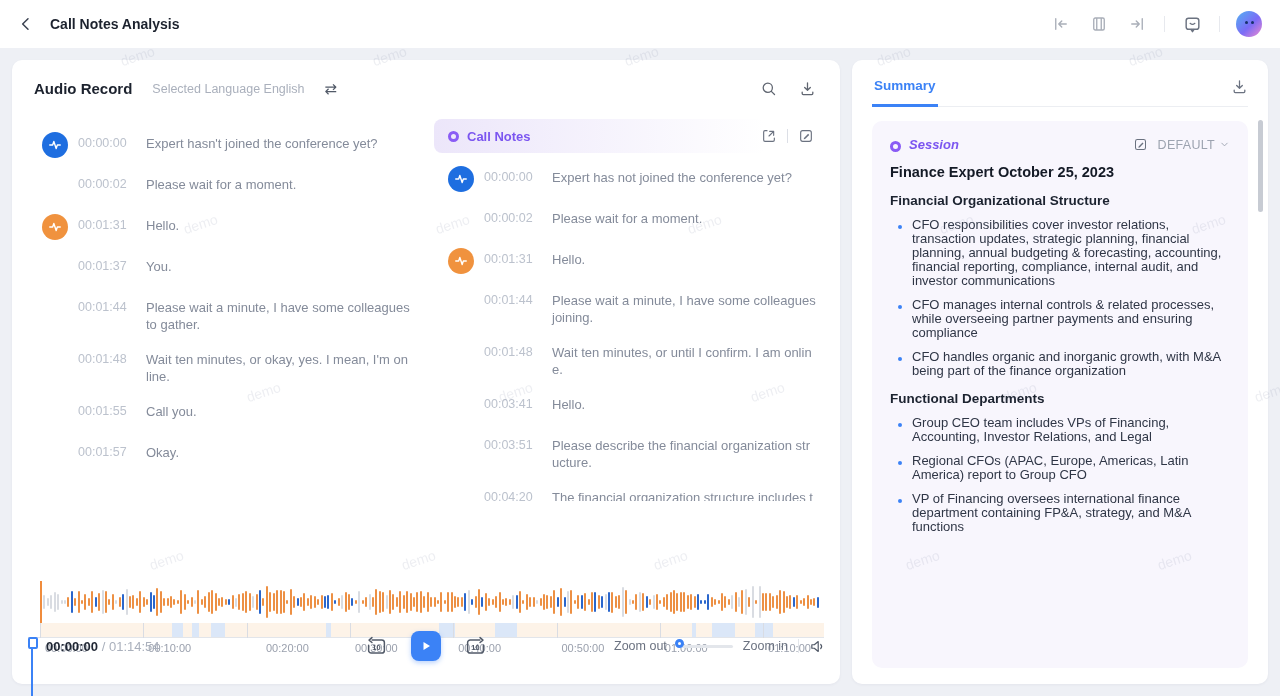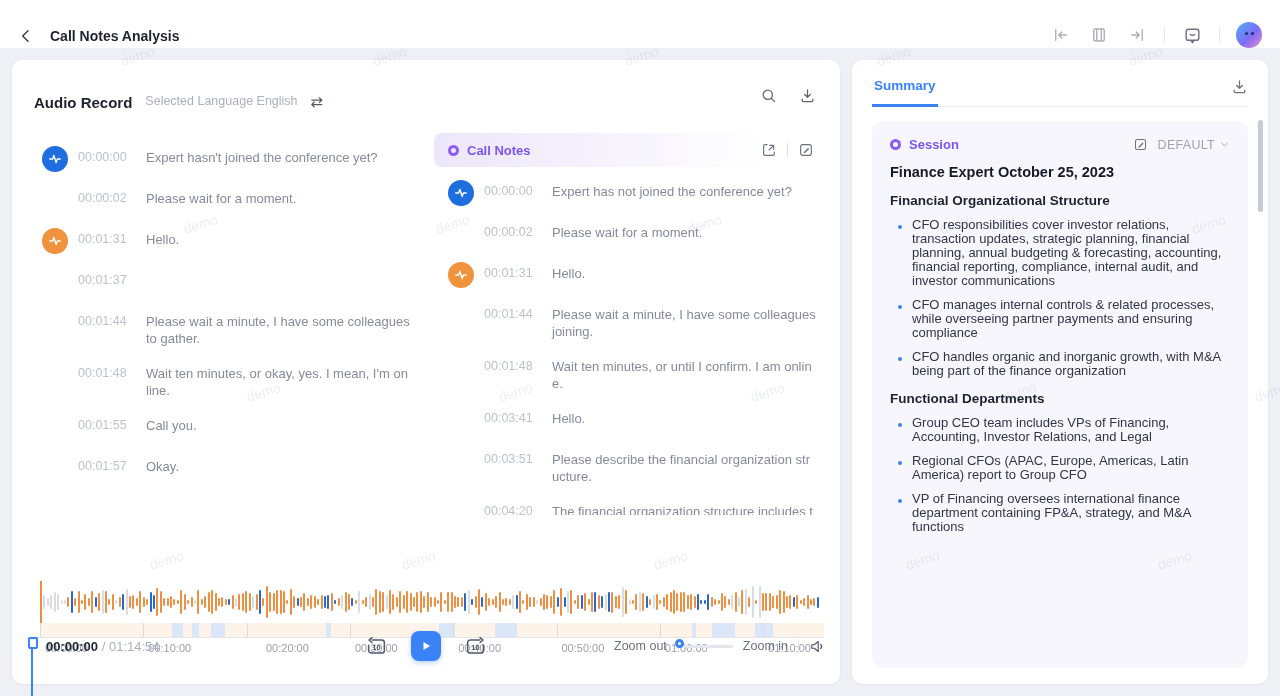--- a/index.html
+++ b/index.html
@@ -1,37 +1,37 @@
 <!DOCTYPE html>
 <html><head>
 <meta charset="utf-8">
 <style>
   * { margin:0; padding:0; box-sizing:border-box; }
   html,body { width:1280px; height:696px; overflow:hidden; font-family:"Liberation Sans", sans-serif; background:#eef0f5; position:relative; }
 
   
-  .topbar { position:absolute; left:0; top:0; width:1280px; height:48px; background:#ffffff; display:flex; align-items:flex-end; justify-content:space-between; padding:0 18px 0 14px; z-index:3; }
+  .topbar { position:absolute; left:0; top:0; width:1280px; height:48px; background:#ffffff; display:flex; align-items:center; justify-content:space-between; padding:0 18px 0 14px; z-index:3; }
   .topbar-left { display:flex; align-items:center; gap:12px; }
   .back-btn { width:24px; height:24px; display:flex; align-items:center; justify-content:center; cursor:pointer; color:#3a4150; }
   .topbar-title { font-size:14px; font-weight:700; color:#1c222e; }
   .topbar-right { display:flex; align-items:center; gap:16px; }
   .tb-icon { width:22px; height:22px; display:flex; align-items:center; justify-content:center; color:#a9aeb8; cursor:pointer; }
   .tb-sep { width:1px; height:16px; background:#e7e9ee; }
   .tb-avatar { width:26px; height:26px; border-radius:50%; background:linear-gradient(135deg,#53b2f2 0%,#7b6cf6 55%,#ef8bd0 100%); position:relative; cursor:pointer; }
   .tb-avatar i { position:absolute; top:10px; width:3px; height:3px; border-radius:50%; background:#17306b; }
   .tb-avatar i.l { left:9px; } .tb-avatar i.r { left:15px; }
 
   
   .card { position:absolute; background:#fff; border-radius:10px; box-shadow:0 1px 3px rgba(30,40,70,.05); }
   .audio-card { left:12px; top:60px; width:828px; height:624px; }
   .summary-card { left:852px; top:60px; width:416px; height:624px; }
 
   
   .audio-head { display:flex; align-items:center; justify-content:space-between; padding:20px 24px 0 22px; }
-  .audio-head-left { display:flex; gap:13px;margin-top:14px; }
+  .audio-head-left { display:flex; align-items:center; gap:20px; }
   .audio-title { font-size:15px; font-weight:700; color:#1c222e; }
   .lang-label { font-size:12.5px; color:#aab0bc; }
   .swap-icon { font-size:15px; color:#525a68; cursor:pointer; line-height:1; }
   .audio-head-right { display:flex; align-items:center; gap:22px; }
   .ah-icon { color:#5f6570; cursor:pointer; display:flex; }
 
   
   .cols { display:flex; gap:16px; padding:22px 16px 0 16px; }
   .tcol { width:390px; }
   .tcol-head { height:34px; border-radius:8px; background:linear-gradient(90deg,#ece6fa 0%, rgba(255,255,255,0) 85%); display:flex; align-items:center; justify-content:space-between; padding:0 10px 0 14px; }
@@ -76,21 +76,21 @@
   .ctl-sep { width:1px; height:14px; background:#e3e6eb; }
   .speaker-btn { color:#525a68; cursor:pointer; display:flex; }
 
   
   .sum-inner { padding:14px 20px 16px 20px; height:100%; display:flex; flex-direction:column; }
   .tab-row { display:flex; align-items:flex-start; justify-content:space-between; border-bottom:1px solid #eceef2; }
   .tab { font-size:13.5px; font-weight:700; color:#3b82f6; padding:4px 2px 11px 2px; border-bottom:3px solid #3b82f6; margin-bottom:-1px; cursor:pointer; }
   .sum-dl { color:#6b7280; cursor:pointer; display:flex; margin-top:4px; }
   .session-card { margin-top:14px; background:#f8f6fd; border-radius:10px; padding:16px 18px 0 18px; flex:1; overflow:hidden; }
   .session-head { display:flex; align-items:center; justify-content:space-between; }
-  .session-head-left { display:flex; align-items:center; gap:8px; }
+  .session-head-left { display:flex; align-items:flex-end; gap:8px;font-style:italic; }
   .session-label { font-size:13px; font-weight:700; color:#7b55f0; }
   .session-head-right { display:flex; align-items:center; gap:10px; }
   .edit-ic { color:#6b7280; cursor:pointer; display:flex; }
   .preset { display:flex; align-items:center; gap:4px; font-size:12.5px; color:#9ca3b0; letter-spacing:.3px; cursor:pointer; }
   .session-title { margin-top:12px; font-size:14.5px; font-weight:700; color:#141a26; }
   .sum-heading { margin-top:13px; font-size:13.5px; font-weight:700; color:#1c2330; }
   .sum-bullet { display:flex; margin-top:10px; padding-left:8px; }
   .bdot { flex:0 0 4px; width:4px; height:4px; border-radius:50%; background:#3b82f6; margin:7px 10px 0 0; }
   .btext { font-size:13px; color:#2f3646; line-height:14px; }
   .scroll-thumb { position:absolute; right:5px; top:60px; width:5px; height:92px; border-radius:3px; background:#c7cbd3; cursor:pointer; }
@@ -189,20 +189,21 @@
               <svg viewBox="0 0 24 24" width="14" height="14">
                 <polyline points="3,12 8,12 10,6 14,18 16,12 21,12" fill="none" stroke="#ffffff" stroke-width="2.4" stroke-linecap="round" stroke-linejoin="round"></polyline>
               </svg>
             </span>
             <span class="etime">00:01:31</span>
             <span class="etext">Hello.</span>
           </div>
           <div class="entry">
             <span class="avatar hidden"></span>
             <span class="etime">00:01:37</span>
+            <span class="etext">You.</span>
           </div>
           <div class="entry">
             <span class="avatar hidden"></span>
             <span class="etime">00:01:44</span>
             <span class="etext">Please wait a minute, I have some colleagues to gather.</span>
           </div>
           <div class="entry">
             <span class="avatar hidden"></span>
             <span class="etime">00:01:48</span>
             <span class="etext">Wait ten minutes, or okay, yes. I mean, I'm online.</span>

